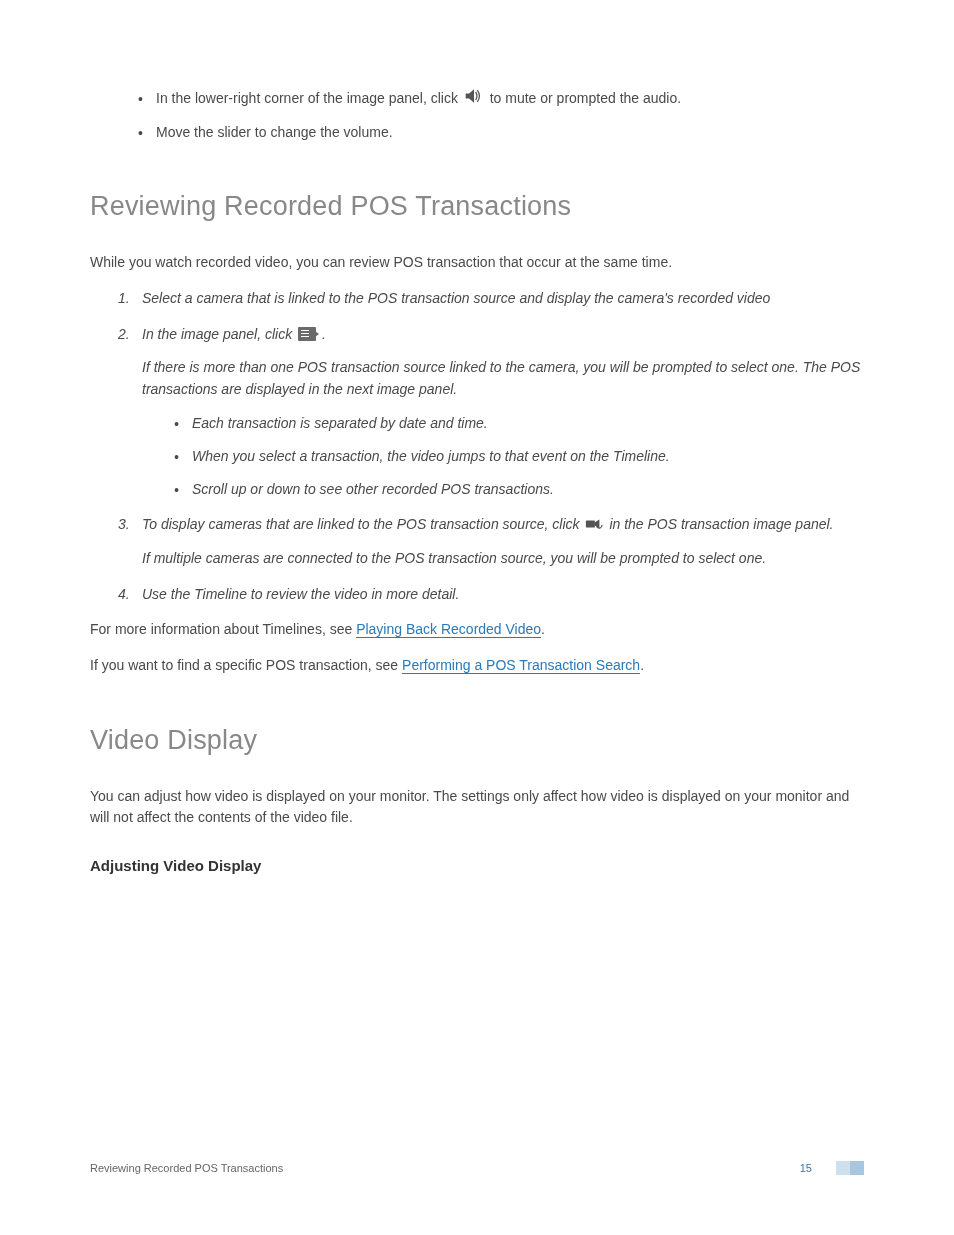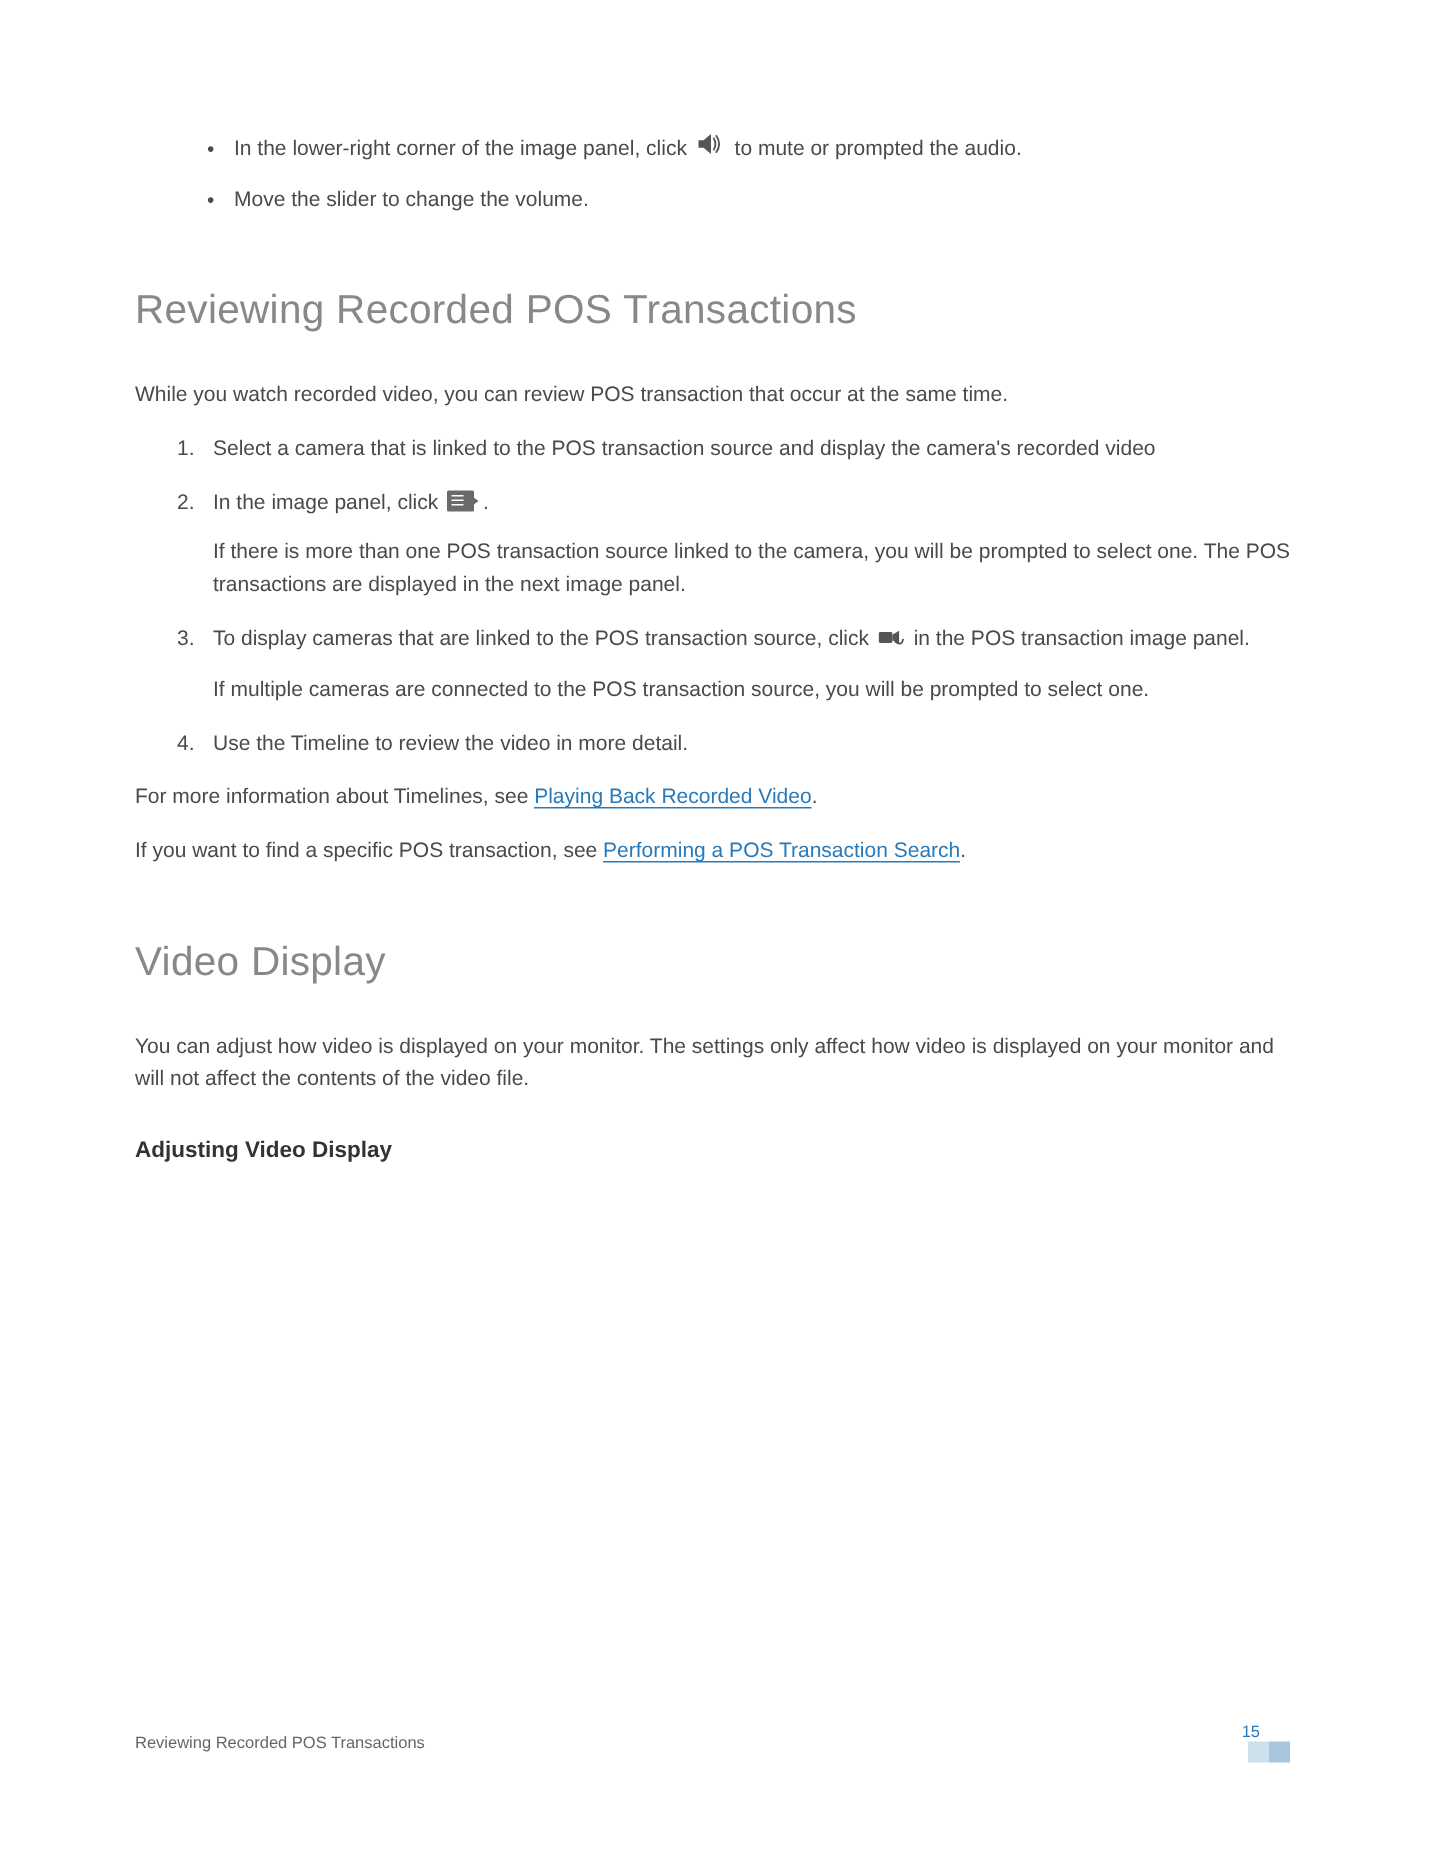--- a/index.html
+++ b/index.html
@@ -73,20 +73,21 @@
     }
     p.body-text {
       font-size: 14px;
       line-height: 1.55;
       margin-bottom: 14px;
     }
     ol.numbered {
       list-style: none;
       padding-left: 28px;
       counter-reset: item;
+      font-style: italic;
     }
     ol.numbered > li {
       position: relative;
       padding-left: 24px;
       margin-bottom: 14px;
       font-size: 14px;
       line-height: 1.55;
       counter-increment: item;
     }
     ol.numbered > li::before {
@@ -162,21 +163,20 @@
       font-size: 11px;
       color: #666;
     }
     .footer .page-num {
       color: #2a7ab9;
       margin-right: 24px;
     }
     .footer-right {
       display: flex;
       align-items: center;
-      flex-direction: column;
     }
     .footer-blocks {
       display: flex;
       gap: 0;
     }
     .footer-block {
       width: 14px;
       height: 14px;
     }
     .fb1 { background: #cfe0ed; }
@@ -210,20 +210,25 @@
 
   <ol class="numbered">
     <li>
       <span>Select a camera that is linked to the POS transaction source and display the camera's recorded video</span>
     </li>
     <li>
       <span>In the image panel, click </span>
       <span class="receipt-icon inline-icon"></span>
       <span>.</span>
       <p>If there is more than one POS transaction source linked to the camera, you will be prompted to select one. The POS transactions are displayed in the next image panel.</p>
+      <ul class="bullet-list-nested">
+        <li><span>Each transaction is separated by date and time.</span></li>
+        <li><span>When you select a transaction, the video jumps to that event on the Timeline.</span></li>
+        <li><span>Scroll up or down to see other recorded POS transactions.</span></li>
+      </ul>
     </li>
     <li>
       <span>To display cameras that are linked to the POS transaction source, click </span>
       <span class="inline-icon">
         <svg class="camera-link-icon" viewBox="0 0 20 14">
           <rect x="1" y="3" width="10" height="8" rx="1" fill="#555"></rect>
           <path d="M 11 5 L 16 2 L 16 12 L 11 9 Z" fill="#555"></path>
           <path d="M 13 10 Q 18 14 19 8" stroke="#555" stroke-width="1.3" fill="none"></path>
         </svg>
       </span>

